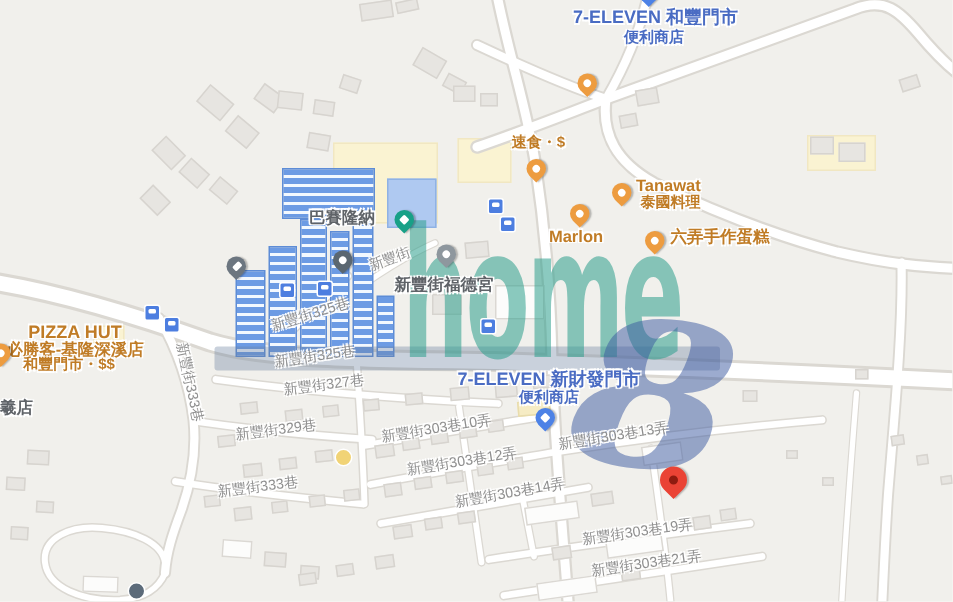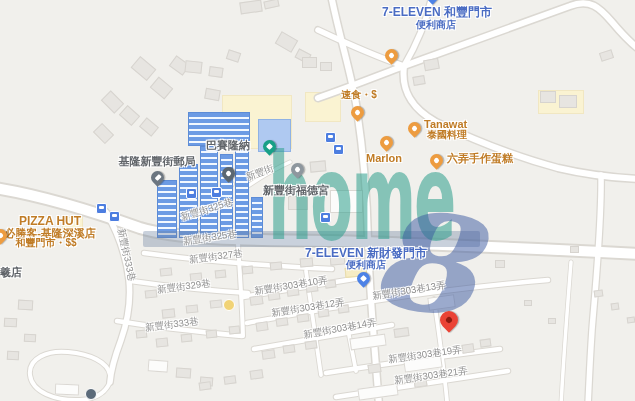--- a/index.html
+++ b/index.html
@@ -118,21 +118,20 @@
 
   <div class="lbl orange sub" style="left:359px;top:95px">速食・$</div>
 
   <div class="lbl orange la" style="left:424px;top:124px">Tanawat</div>
   <div class="lbl orange sub la" style="left:427px;top:135px">泰國料理</div>
 
   <div class="lbl orange" style="left:384px;top:158px">Marlon</div>
   <div class="lbl orange la" style="left:447px;top:158px">六弄手作蛋糕</div>
 
   <div class="lbl" style="left:228px;top:145px">巴賽隆納</div>
-  <div class="lbl" style="left:157px;top:161px">基隆新豐街郵局</div>
   <div class="lbl" style="left:296px;top:190px">新豐街福德宮</div>
 
   <div class="lbl blue" style="left:366px;top:253px;font-size:12px">7-ELEVEN 新財發門市</div>
   <div class="lbl blue sub" style="left:366px;top:265px">便利商店</div>
 
   <div class="lbl orange" style="left:50px;top:221px;font-size:12px">PIZZA HUT</div>
   <div class="lbl orange" style="left:50px;top:233px">必勝客-基隆深溪店</div>
   <div class="lbl orange sub" style="left:46px;top:243px">和豐門市・$$</div>
 
   <div class="lbl la" style="left:0px;top:272px">羲店</div>

